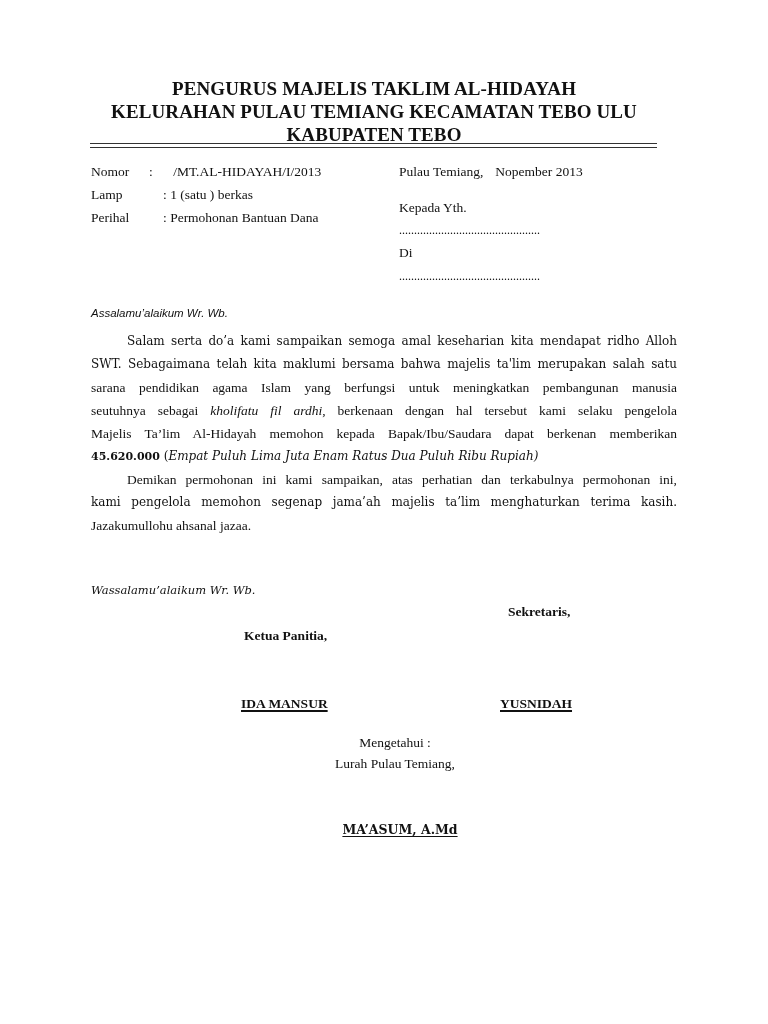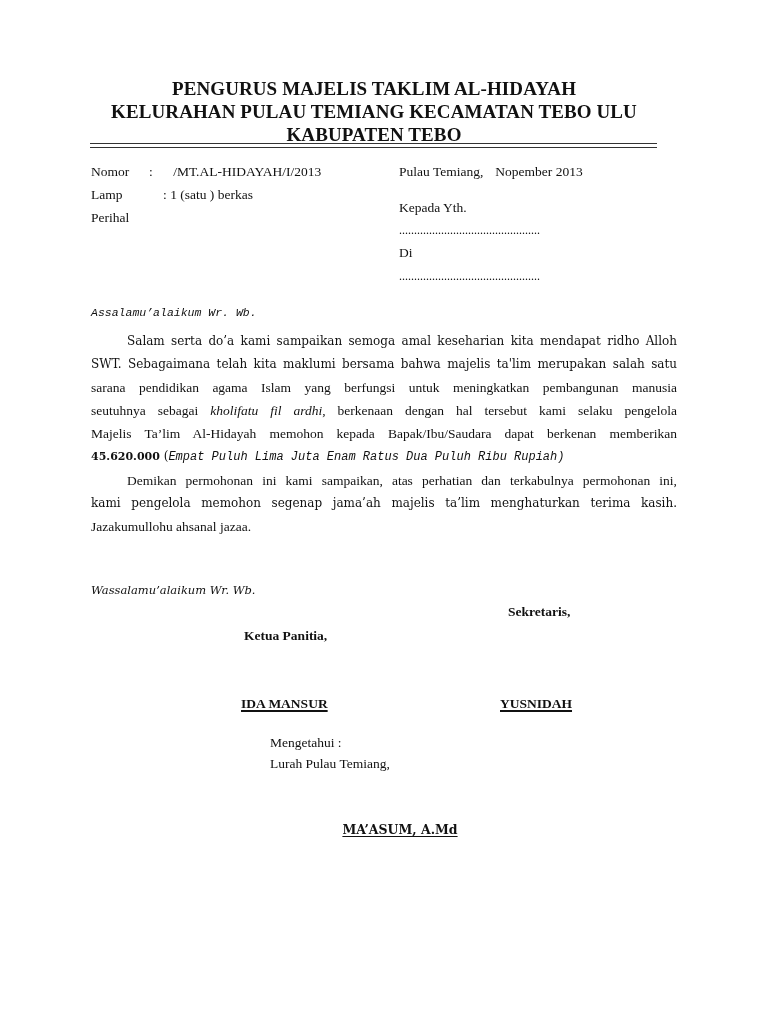--- a/index.html
+++ b/index.html
@@ -71,40 +71,40 @@
     }
     .body-text {
       position: absolute;
       left: 91px;
       top: 304px;
       width: 586px;
       font-size: 13.5px;
     }
     .greeting {
       font-style: italic;
-      font-family: Liberation Mono, monospace;
+      font-family: Liberation Sans, sans-serif;
       font-size: 11.5px;
       line-height: 18px;
       margin-bottom: 8px;
     }
     .para {
       text-align: justify;
       line-height: 23px;
       text-indent: 36px;
       margin: 0;
     }
     .para .line { display: block; text-align: justify; text-align-last: justify; text-indent: 0; }
     .para .line.first { padding-left: 36px; }
     .para .line.last { text-align-last: left; }
     .para1 .line { font-family: "DejaVu Serif", serif; font-size: 12px; }
     .para1 .line.tnr { font-family: "Liberation Serif", serif; font-size: 13.5px; }
     .para1 .line.condensed { font-family: "DejaVu Serif", serif; font-size: 12px; letter-spacing: -0.35px; }
     .amount-line { font-family: "Liberation Serif", serif; font-size: 13.5px; }
     .amount-num { font-weight: bold; font-size: 11px; }
-    .amount-words { font-style: italic; font-family: Liberation Mono, monospace; }
+    .amount-words { font-style: italic; }
     .rp { font-weight: bold; font-style: italic; }
     .para2 { margin-top: 0; }
     .para2 .line.dv { font-family: "DejaVu Serif", serif; font-size: 12px; }
     .closing {
       position: absolute;
       left: 91px;
       top: 583px;
       font-style: italic;
       font-family: "DejaVu Serif", serif;
       font-size: 11.5px;
@@ -124,21 +124,21 @@
       text-decoration-thickness: 1.5px;
       text-underline-offset: 2px;
     }
     .sig-name-left { left: 241px; top: 696px; }
     .sig-name-right { left: 500px; top: 696px; }
     .ack {
       position: absolute;
       left: 270px;
       top: 732px;
       width: 250px;
-      text-align: left;
+      text-align: center;
       font-size: 13.5px;
       line-height: 21px;
     }
     .ack-name {
       position: absolute;
       left: 270px;
       top: 822px;
       width: 260px;
       text-align: center;
       font-family: "DejaVu Serif", serif;
@@ -167,20 +167,21 @@
       <span class="meta-value" style="white-space:pre">   /MT.AL-HIDAYAH/I/2013</span>
     </div>
     <div class="meta-row">
       <span class="meta-label">Lamp</span>
       <span class="meta-colon"></span>
       <span class="meta-value">: 1 (satu ) berkas</span>
     </div>
     <div class="meta-row">
       <span class="meta-label">Perihal</span>
       <span class="meta-colon"></span>
+      <span class="meta-value">: Permohonan Bantuan Dana</span>
     </div>
   </div>
 
   <div class="meta-right">
     <div class="date-line">
       <span>Pulau Temiang,</span><span class="gap"></span><span>Nopember 2013</span>
     </div>
     <div class="to-line">Kepada Yth.</div>
     <div class="dots">...............................................</div>
     <div style="line-height:24px">Di</div>

